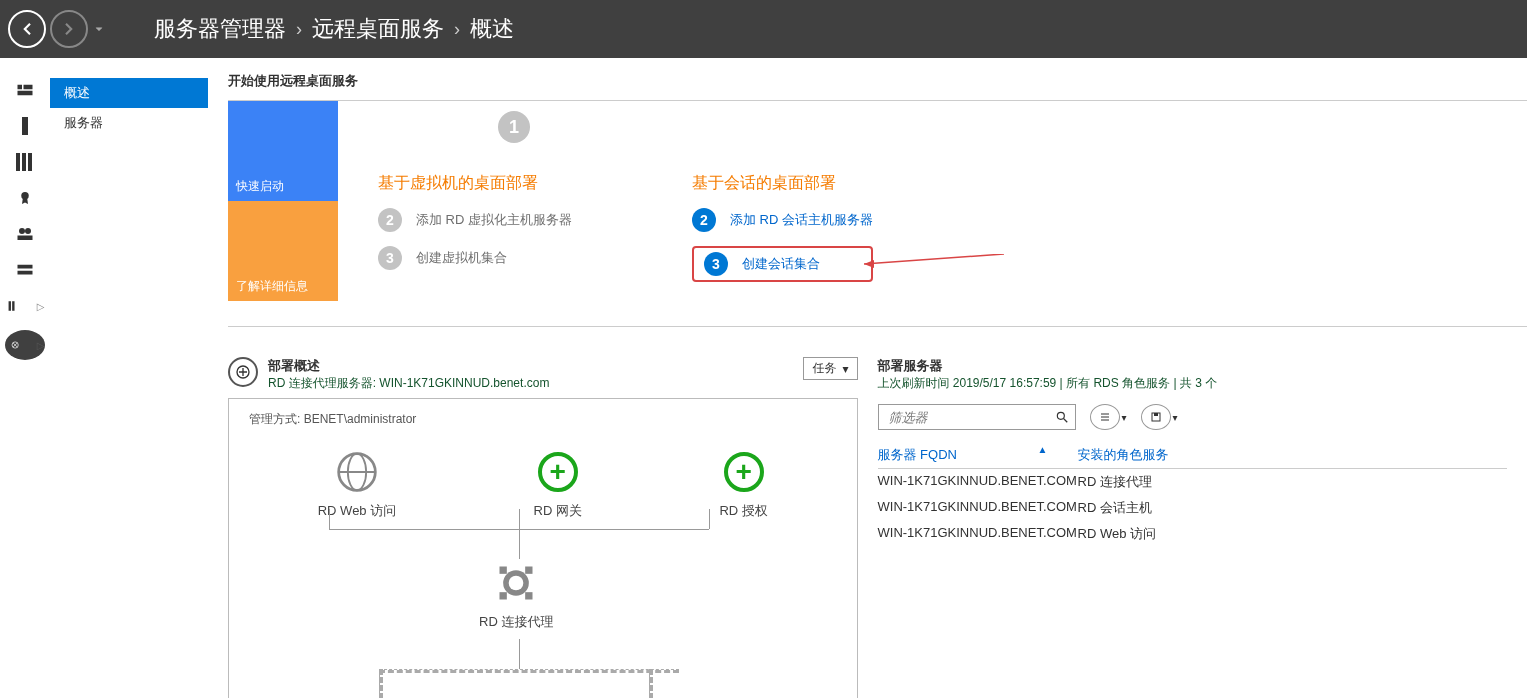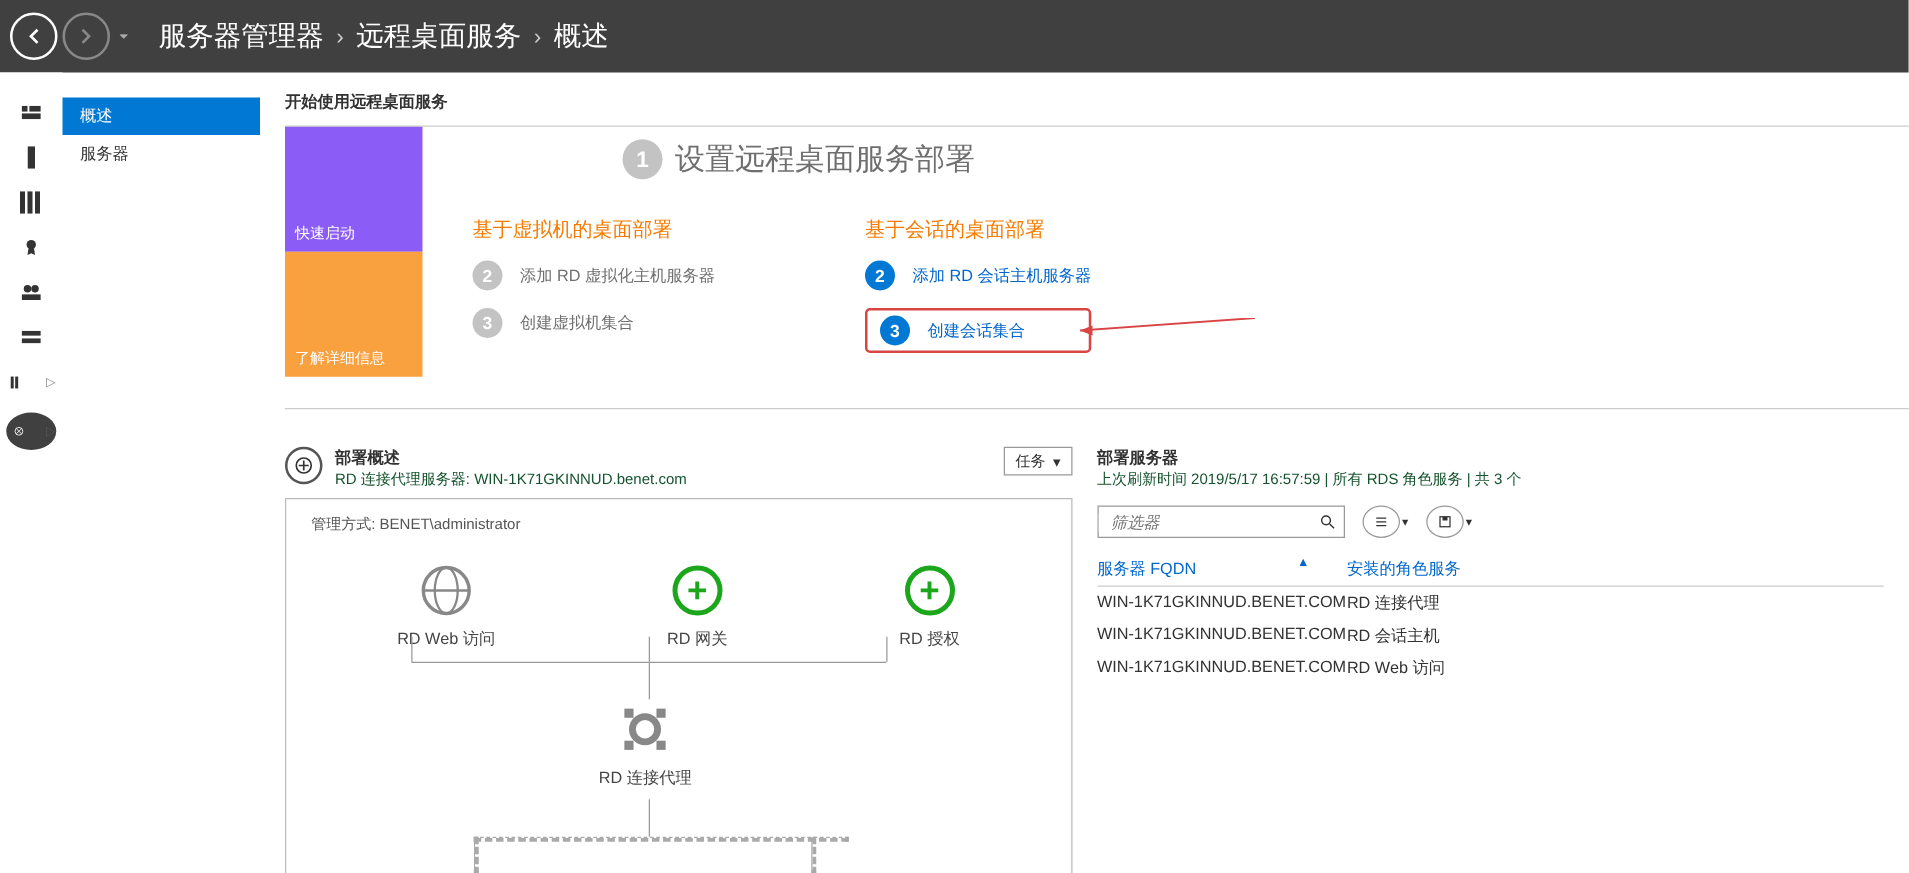--- a/index.html
+++ b/index.html
@@ -6,21 +6,21 @@
     body { font-family: "Microsoft YaHei", "Segoe UI", sans-serif; font-size: 13px; color: #323232; background: #fff; overflow: hidden; }
 
     
     .topbar { background: #404040; height: 58px; display: flex; align-items: center; padding: 0 6px; color: #fff; }
     .navbtn { width: 38px; height: 38px; border-radius: 50%; border: 2px solid #888; display: flex; align-items: center; justify-content: center; margin: 0 2px; }
     .navbtn.active { border-color: #fff; }
     .navbtn svg { fill: #888; }
     .navbtn.active svg { fill: #fff; }
     .refresh-ico { margin-left: 2px; margin-right: 10px; display: flex; align-items: center; }
     .refresh-ico svg { fill: #aaa; stroke: #aaa; }
-    .breadcrumbs { font-size: 22px; font-weight: 300; display: flex; align-items: center; gap: 10px; margin-left: 11px; }
+    .breadcrumbs { font-size: 22px; font-weight: 300; display: flex; align-items: center; gap: 10px; margin-left: 38px; }
     .bc-sep { color: #ccc; font-size: 18px; }
 
     
     .shell { display: flex; height: calc(100vh - 58px); }
     .rail { width: 50px; background: #fff; border-right: 1px solid transparent; display: flex; flex-direction: column; align-items: center; padding-top: 20px; gap: 12px; }
     .rail-item { width: 30px; height: 24px; display: flex; align-items: center; justify-content: center; color: #333; position: relative; }
     .rail-item.sel { background: #404040; border-radius: 50%; width: 30px; height: 30px; }
     .rail-item.sel svg { fill: #fff; }
     .rail-flyout { font-size: 10px; color: #888; margin-left: 18px; }
 
@@ -28,21 +28,21 @@
     .leftnav-item { padding: 6px 14px; font-size: 13px; cursor: default; }
     .leftnav-item.sel { background: #0078D4; color: #fff; }
 
     .content { flex: 1; padding: 14px 0 0 20px; overflow: auto; }
     .section-title { font-size: 13px; font-weight: bold; margin-bottom: 10px; }
     .hr { border-bottom: 1px solid #ccc; margin-bottom: 0; }
 
     .getstarted { display: flex; border-bottom: 1px solid #ccc; }
     .tiles { width: 110px; display: flex; flex-direction: column; }
     .tile { height: 100px; display: flex; align-items: flex-end; padding: 6px 8px; color: #fff; font-size: 12px; }
-    .tile.orange1 { background: #8b5cf6; }
+    .tile.orange1 { background: #3b82f6; }
     .tile.orange2 { background: #F9A03F; }
 
     .gs-body { flex: 1; padding: 10px 40px 30px 40px; }
     .gs-head { display: flex; align-items: center; gap: 10px; margin-bottom: 30px; margin-left: 120px; }
     .stepcircle { width: 32px; height: 32px; border-radius: 50%; background: #C3C3C3; color: #fff; display: flex; align-items: center; justify-content: center; font-size: 18px; font-weight: bold; }
     .stepcircle.sm { width: 24px; height: 24px; font-size: 14px; }
     .stepcircle.blue { background: #0078D4; }
     .gs-head-title { font-size: 24px; color: #6f6f6f; font-weight: 300; }
 
     .gs-cols { display: flex; gap: 120px; }
@@ -185,21 +185,20 @@
         <div class="tile orange1">
             <span>快速启动</span>
           </div>
         <div class="tile orange2">
             <span>了解详细信息</span>
           </div>
       </div>
       <div class="gs-body">
         <div class="gs-head">
           <div class="stepcircle">1</div>
-          <div class="gs-head-title">设置远程桌面服务部署</div>
         </div>
         <div class="gs-cols">
           <div class="gs-col">
             <div class="gs-col-title">基于虚拟机的桌面部署</div>
             <div class="gs-step">
               <div class="stepcircle sm">2</div>
               <span>添加 RD 虚拟化主机服务器</span>
             </div>
             <div class="gs-step">
               <div class="stepcircle sm">3</div>

